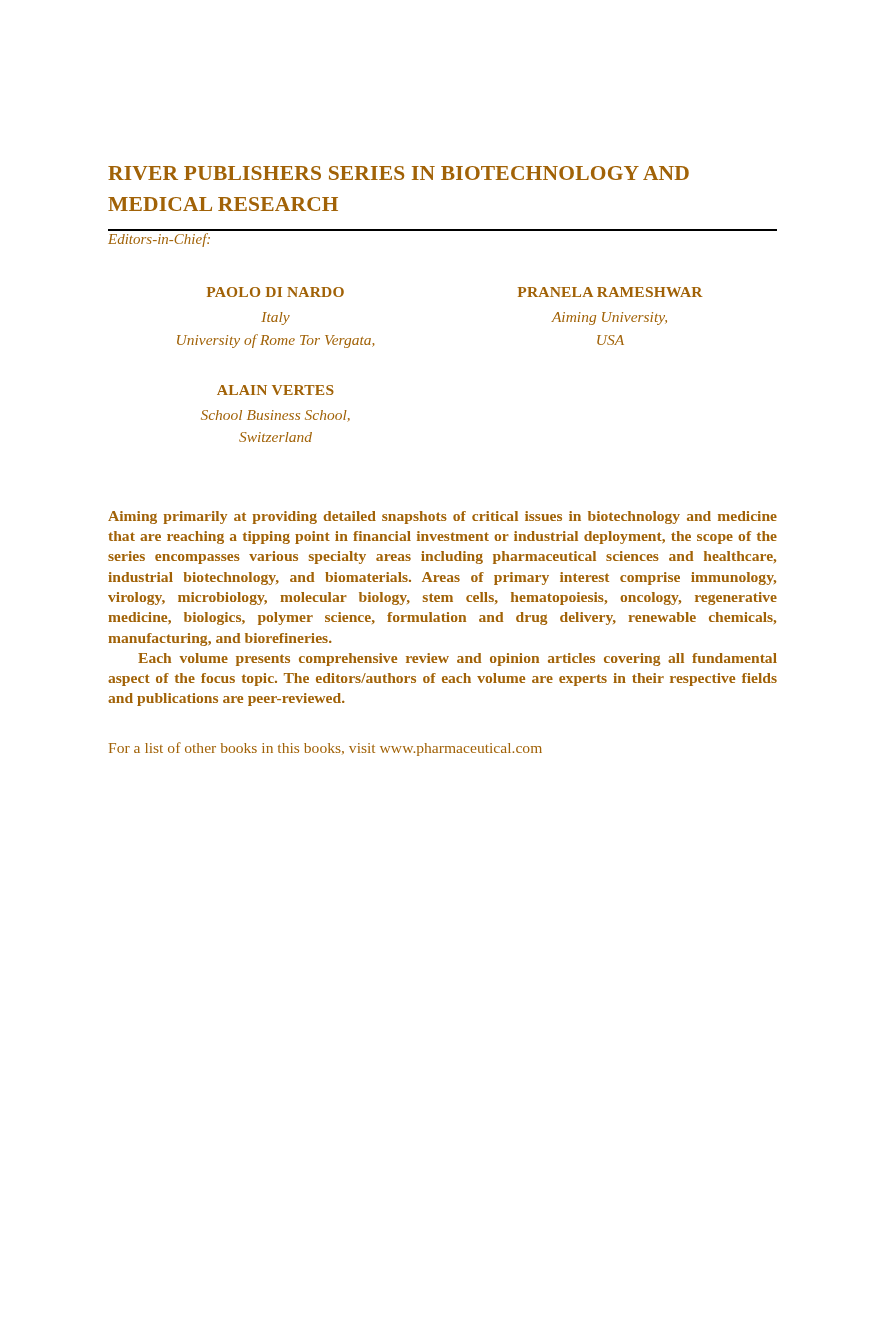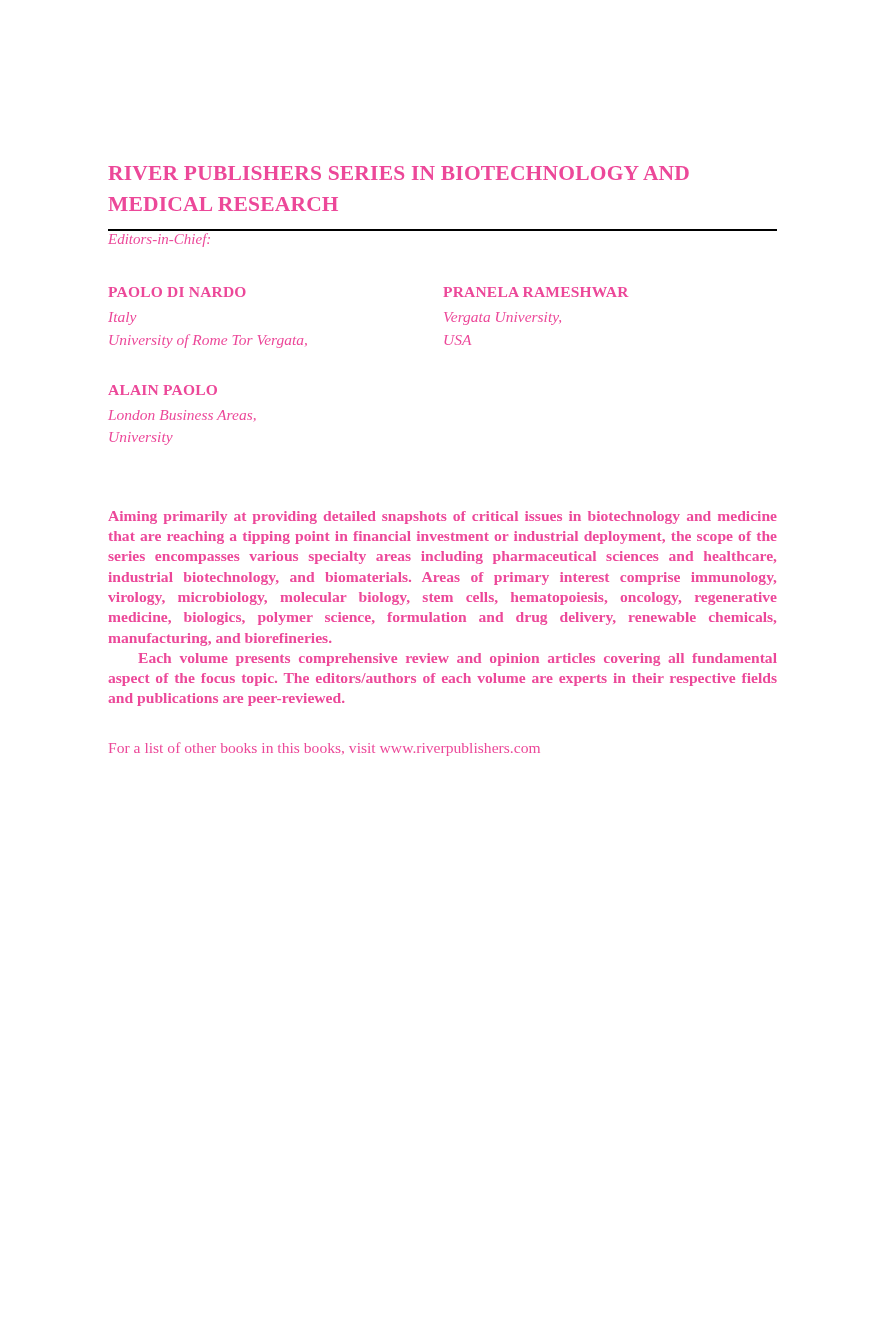--- a/index.html
+++ b/index.html
@@ -6,21 +6,21 @@
     margin: 0;
     padding: 0;
     background: #ffffff;
   }
   .page {
     position: relative;
     width: 884px;
     height: 942px;
     background: #ffffff;
     font-family: "Liberation Serif", serif;
-    color: #ec4899;
+    color: #a16207;
     overflow: hidden;
   }
   .content {
     position: absolute;
     left: 108px;
     top: 158px;
     width: 669px;
   }
   .series-title {
     font-size: 21.5px;
@@ -36,20 +36,21 @@
   }
   .editors-label {
     font-style: italic;
     font-size: 15px;
   }
   .editors-grid {
     margin-top: 35px;
     display: grid;
     grid-template-columns: 335px 1fr;
     row-gap: 30px;
+    text-align: center;
   }
   .editor-block {
     font-size: 15.5px;
   }
   .editor-name {
     font-weight: bold;
     margin-bottom: 5px;
     letter-spacing: 0.2px;
   }
   .editor-affiliation-line {
@@ -88,35 +89,35 @@
     <div class="editors-grid">
 
       <div class="editor-block">
         <div class="editor-name">PAOLO DI NARDO</div>
         <div class="editor-affiliation-line">Italy</div>
         <div class="editor-affiliation-line">University of Rome Tor Vergata,</div>
       </div>
 
       <div class="editor-block">
         <div class="editor-name">PRANELA RAMESHWAR</div>
-        <div class="editor-affiliation-line">Vergata University,</div>
+        <div class="editor-affiliation-line">Aiming University,</div>
         <div class="editor-affiliation-line">USA</div>
       </div>
 
       <div class="editor-block">
-        <div class="editor-name">ALAIN PAOLO</div>
-        <div class="editor-affiliation-line">London Business Areas,</div>
-        <div class="editor-affiliation-line">University</div>
+        <div class="editor-name">ALAIN VERTES</div>
+        <div class="editor-affiliation-line">School Business School,</div>
+        <div class="editor-affiliation-line">Switzerland</div>
       </div>
 
     </div>
 
     <div class="body-text">
       <p>Aiming primarily at providing detailed snapshots of critical issues in biotechnology and medicine that are reaching a tipping point in financial investment or industrial deployment, the scope of the series encompasses various specialty areas including pharmaceutical sciences and healthcare, industrial biotechnology, and biomaterials. Areas of primary interest comprise immunology, virology, microbiology, molecular biology, stem cells, hematopoiesis, oncology, regenerative medicine, biologics, polymer science, formulation and drug delivery, renewable chemicals, manufacturing, and biorefineries.</p>
       <p class="para-indent">Each volume presents comprehensive review and opinion articles covering all fundamental aspect of the focus topic. The editors/authors of each volume are experts in their respective fields and publications are peer-reviewed.</p>
     </div>
 
     <div class="footer-note">
-      <span>For a list of other books in this books, visit </span><span>www.riverpublishers.com</span>
+      <span>For a list of other books in this books, visit </span><span>www.pharmaceutical.com</span>
     </div>
 
   </div>
 </div>
 
 </body></html>

